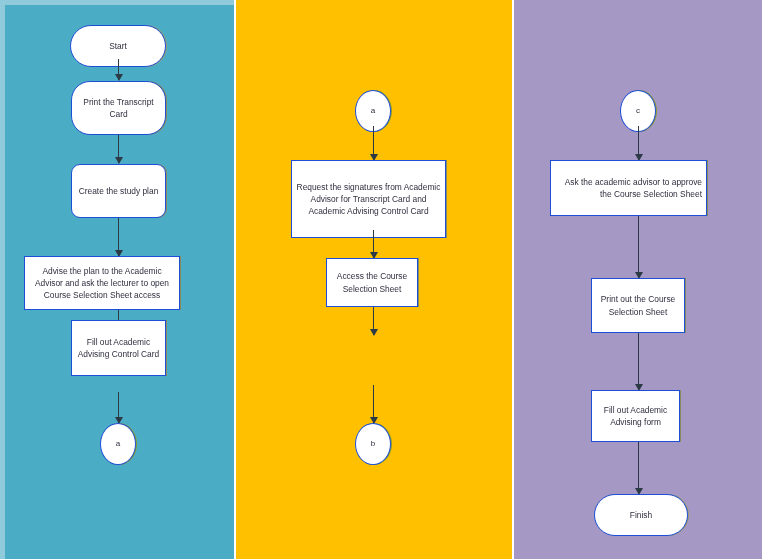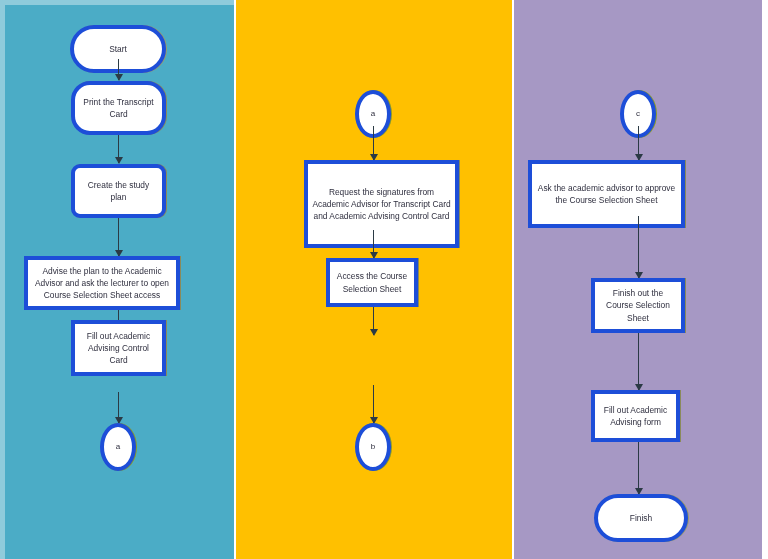--- a/index.html
+++ b/index.html
@@ -26,21 +26,21 @@
     height: 559px;
   }
   .band.teal   { left: 0px;   width: 234px; background: #4BACC6; border-left: 5px solid #8FCBDB; border-top: 5px solid #8FCBDB; box-sizing: border-box; }
   .band.yellow { left: 236px; width: 276px; background: #FFC000; }
   .band.purple { left: 514px; width: 248px; background: #A698C4; }
 
   
   .node {
     position: absolute;
     background: #ffffff;
-    border: 4px solid #1d4ed8;
+    border: 1px solid #1d4ed8;
     box-sizing: border-box;
     display: flex;
     align-items: center;
     justify-content: center;
     text-align: center;
     color: #2f2f3f;
     font-size: 8.4px;
     line-height: 1.45;
     padding: 20px 4px;
     box-shadow: 1px 0 0 0 #8a8a5a;
@@ -111,48 +111,48 @@
 
   <div class="node connector" style="left:100px; top:423px; width:36px; height:36px;">
     <span class="label">a</span>
   </div>
 
   <div class="node connector" style="left:355px; top:90px; width:36px; height:36px;">
     <span class="label">a</span>
   </div>
   <div class="arrow" style="left:373px; top:126px; height:34px;"></div>
 
-  <div class="node process" style="left:304px; top:160px; width:155px; height:88px;">
+  <div class="node process" style="left:291px; top:160px; width:155px; height:78px;">
     <span class="label">Request the signatures from Academic Advisor for Transcript Card and Academic Advising Control Card</span>
   </div>
   <div class="arrow" style="left:373px; top:230px; height:28px;"></div>
 
   <div class="node process" style="left:326px; top:258px; width:92px; height:49px;">
     <span class="label">Access the Course Selection Sheet</span>
   </div>
   <div class="arrow" style="left:373px; top:307px; height:28px;"></div>
 
   <div class="arrow" style="left:373px; top:385px; height:38px;"></div>
 
   <div class="node connector" style="left:355px; top:423px; width:36px; height:36px;">
     <span class="label">b</span>
   </div>
 
   <div class="node connector" style="left:620px; top:90px; width:36px; height:36px;">
     <span class="label">c</span>
   </div>
   <div class="arrow" style="left:638px; top:126px; height:34px;"></div>
 
-  <div class="node process" style="left:528px; top:160px; width:157px; height:68px;">
+  <div class="node process" style="left:550px; top:160px; width:157px; height:56px;text-align:right;">
     <span class="label">Ask the academic advisor to approve the Course Selection Sheet</span>
   </div>
   <div class="arrow" style="left:638px; top:216px; height:62px;"></div>
 
   <div class="node process" style="left:591px; top:278px; width:94px; height:55px;">
-    <span class="label">Finish out the Course Selection Sheet</span>
+    <span class="label">Print out the Course Selection Sheet</span>
   </div>
   <div class="arrow" style="left:638px; top:333px; height:57px;"></div>
 
   <div class="node process" style="left:591px; top:390px; width:89px; height:52px;">
     <span class="label">Fill out Academic Advising form</span>
   </div>
   <div class="arrow" style="left:638px; top:442px; height:52px;"></div>
 
   <div class="node terminator" style="left:594px; top:494px; width:94px; height:34px;">
     <span class="label">Finish</span>

